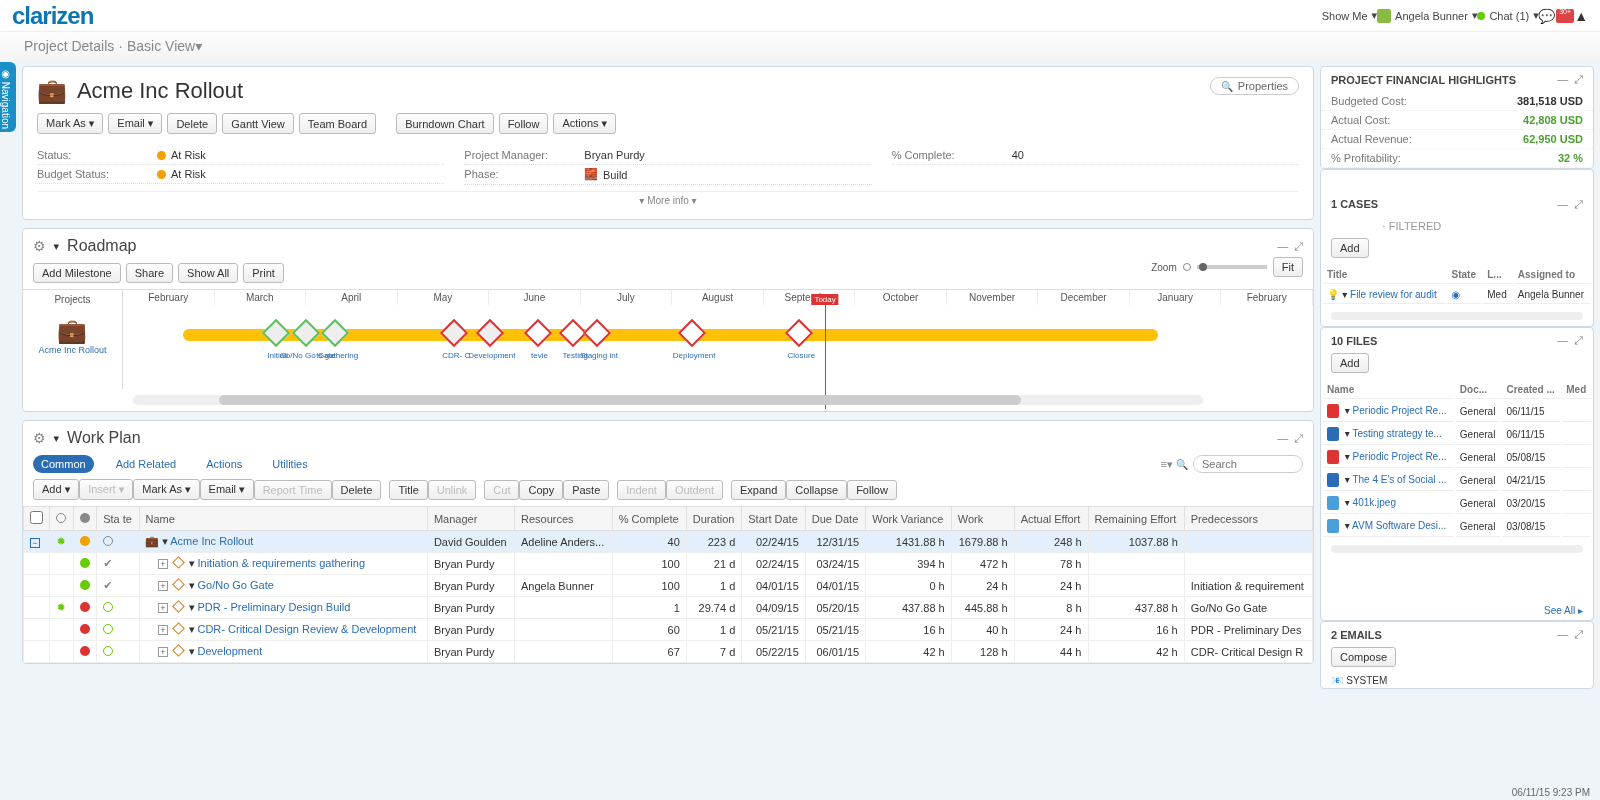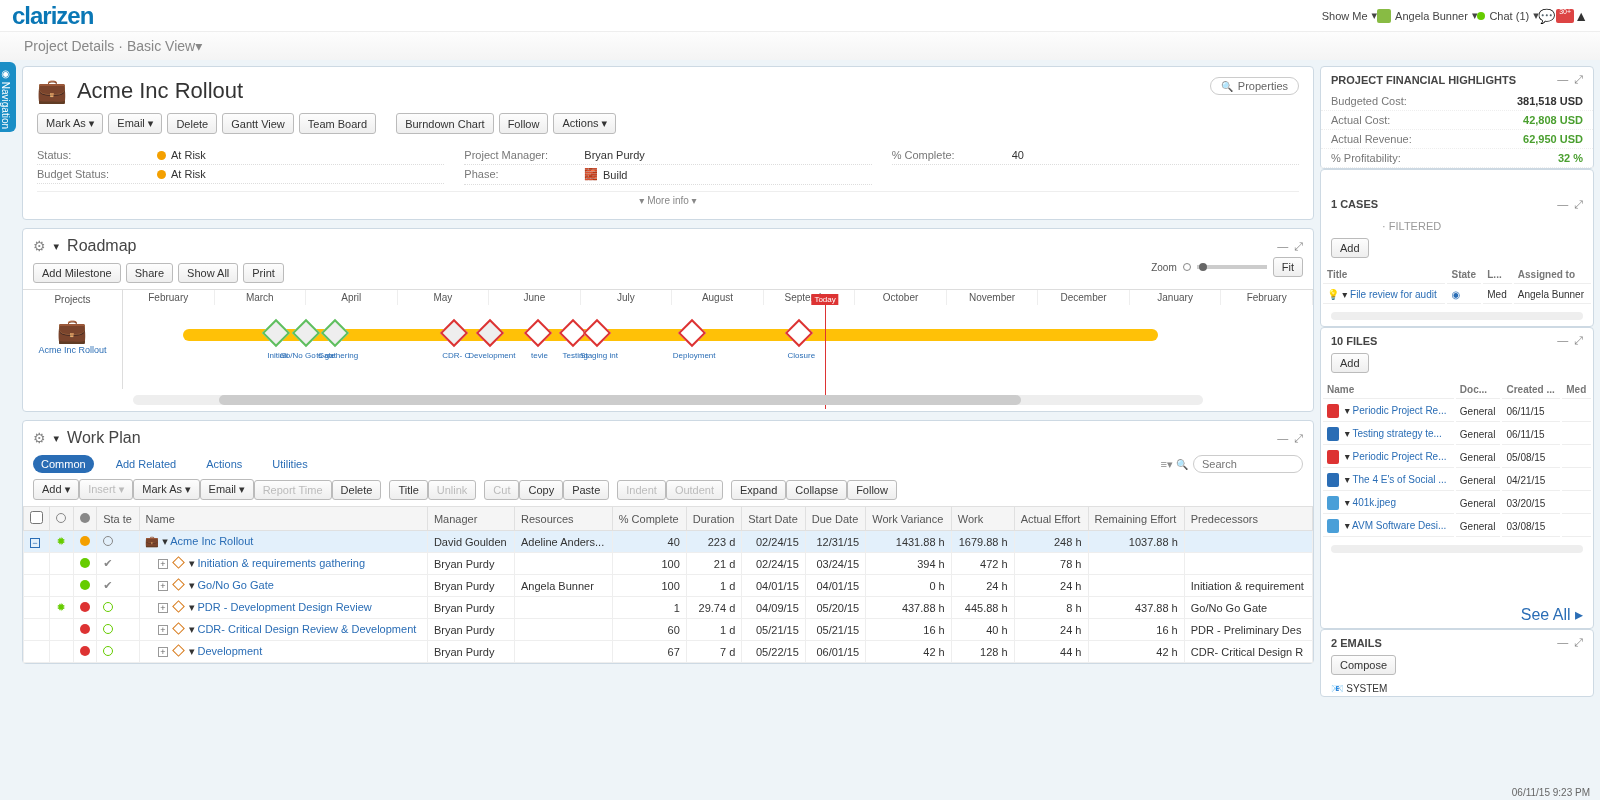--- a/index.html
+++ b/index.html
@@ -103,21 +103,21 @@
 .kv { display: flex; justify-content: space-between; padding: 3px 10px; font-size: 11px; border-bottom: 1px dotted #eee;}
 .kv .k { color: #777;}
 .kv .v { font-weight: bold;}
 .green-t { color: #4a9f2f;}
 .files-tbl th, .files-tbl td { font-size: 10px; padding: 3px 4px; border-bottom: 1px solid #eee;}
 .files-tbl th { color: #777; text-align: left;}
 .file-ico { width: 12px; height: 14px; display: inline-block; border-radius: 2px; vertical-align: middle; margin-right: 3px;}
 .file-ico.pdf { background: #d33;}
 .file-ico.doc { background: #2a6db5;}
 .file-ico.img { background: #4a9fd8;}
-.see-all { text-align: right; padding: 4px 10px; color: #2a6db5; font-size: 16px; cursor: pointer; margin-top: 48px;}
+.see-all { text-align: right; padding: 4px 10px; color: #2a6db5; font-size: 10px; cursor: pointer; margin-top: 48px;}
 .statusbar { position: absolute; bottom: 0; right: 8px; font-size: 10px; color: #666; padding: 2px;}
 .mag { color:#aaa; font-size:10px; }
 .expand-box { width:10px; height:10px; border:1px solid #999; display:inline-block; text-align:center; line-height:8px; font-size:9px; color:#666; cursor:pointer;}
 </style>
 </head>
 <body>
 
 <div class="app">
 
   <div class="topbar">
@@ -412,21 +412,21 @@
                   <td class="num"></td>
                   <td>Initiation &amp; requirement</td>
                 </tr>
               </tbody>
               <tbody>
                 <tr class="">
                   <td></td>
                   <td><span class="sun-green">✹</span></td>
                   <td><span class="state-dot red"></span></td>
                   <td><span class="state-ring" style="border-color:#6c0;"></span></td>
-                  <td>&nbsp;&nbsp;&nbsp;&nbsp;<span class="expand-box">+</span> <span class="diamond-sm"></span> ▾ <span class="link">PDR - Development Design Review</span></td>
+                  <td>&nbsp;&nbsp;&nbsp;&nbsp;<span class="expand-box">+</span> <span class="diamond-sm"></span> ▾ <span class="link">PDR - Preliminary Design Build</span></td>
                   <td>Bryan Purdy</td>
                   <td></td>
                   <td class="num">1</td>
                   <td class="num">29.74 d</td>
                   <td class="num">04/09/15</td>
                   <td class="num">05/20/15</td>
                   <td class="num">437.88 h</td>
                   <td class="num">445.88 h</td>
                   <td class="num">8 h</td>
                   <td class="num">437.88 h</td>

